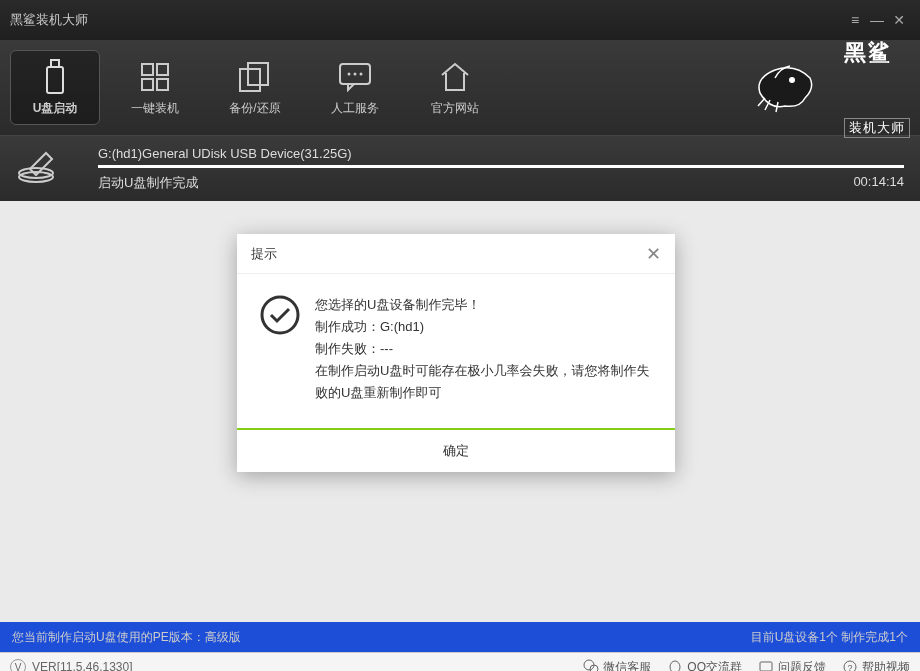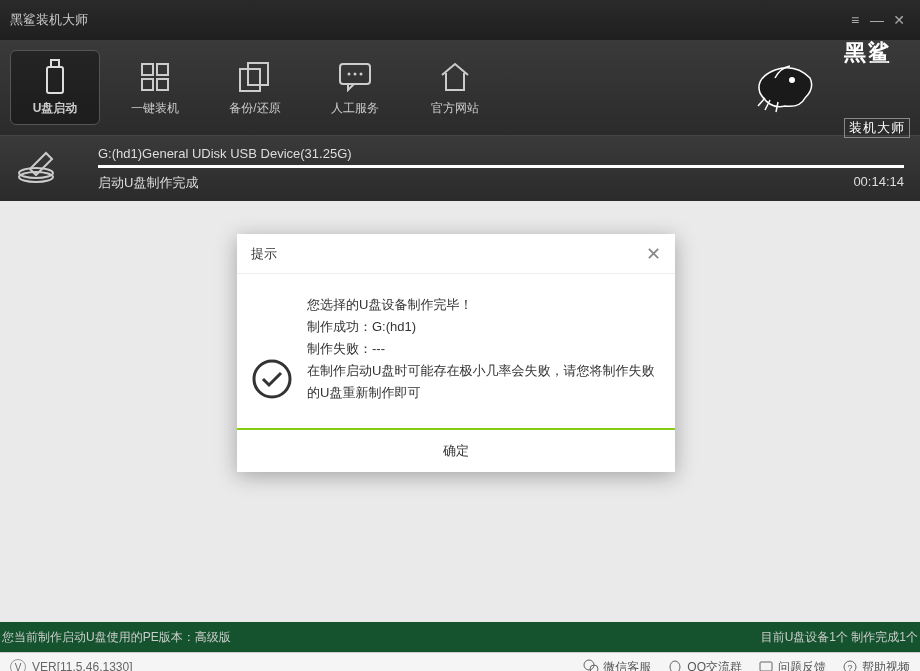--- a/index.html
+++ b/index.html
@@ -23,35 +23,35 @@
 .device-icon { margin-right: 16px; }
 .device-info { flex: 1; }
 .device-name { font-weight: 500; margin-bottom: 4px; }
 .progress-line { height: 3px; background: #fff; margin-bottom: 6px; }
 .device-row2 { display: flex; }
 .device-status { flex: 1; }
 .device-time { font-size: 13px; }
 
 .main-area { height: 421px; background: #eaeaea; position: relative; }
 
-.status-bar { height: 30px; background: #14532d; color: #ccc; font-size: 12px; display: flex; align-items: center; padding: 0 2px; }
+.status-bar { height: 30px; background: #1d4ed8; color: #ccc; font-size: 12px; display: flex; align-items: center; padding: 0 12px; }
 .status-bar .sb-left { flex: 1; }
 .status-bar .sb-right { }
 
 .footer { height: 29px; background: #f5f5f5; border-top: 1px solid #ccc; display: flex; align-items: center; padding: 0 10px; font-size: 12px; color: #666; }
 .footer .ver-badge { width: 16px; height: 16px; border: 1px solid #999; border-radius: 50%; display: inline-flex; align-items: center; justify-content: center; font-size: 10px; margin-right: 6px; }
 .footer .fspacer { flex: 1; }
 .footer .flink { display: flex; align-items: center; margin-left: 16px; cursor: pointer; color: #555; }
 .footer .flink svg, .footer .flink .ficon { margin-right: 4px; }
 
 .dialog { position: absolute; left: 237px; top: 234px; width: 438px; background: #fff; box-shadow: 0 4px 20px rgba(0,0,0,0.3); }
 .dialog-header { height: 40px; display: flex; align-items: center; padding: 0 14px; border-bottom: 1px solid #eee; font-size: 13px; color: #333; }
 .dialog-header .dh-title { flex: 1; }
 .dialog-header .dh-close { font-size: 18px; color: #888; cursor: pointer; }
-.dialog-body { padding: 20px 14px 24px; display: flex; align-items: flex-end; }
+.dialog-body { padding: 20px 22px 24px; display: flex; }
 .dialog-check { margin-right: 14px; flex-shrink: 0; }
 .dialog-text { font-size: 13px; color: #333; line-height: 1.7; }
 .dialog-footer { height: 44px; border-top: 2px solid #84cc16; display: flex; align-items: center; justify-content: center; cursor: pointer; font-size: 13px; color: #333; }
 </style>
 </head>
 <body>
 
 <div class="titlebar">
   <span>黑鲨装机大师</span>
   <div class="spacer"></div>

